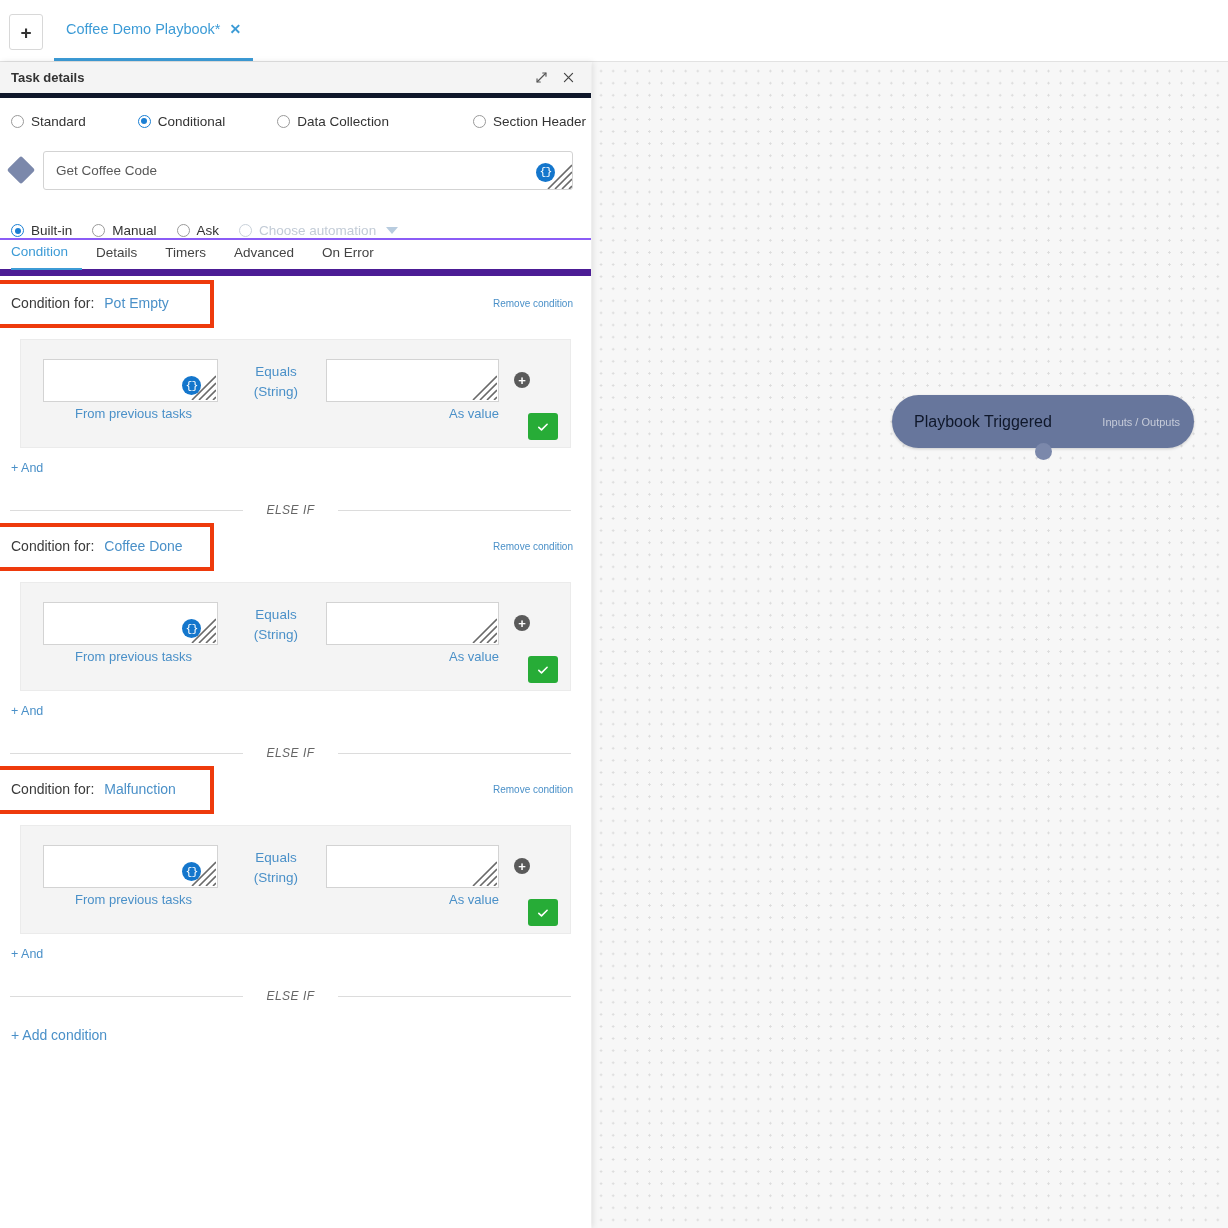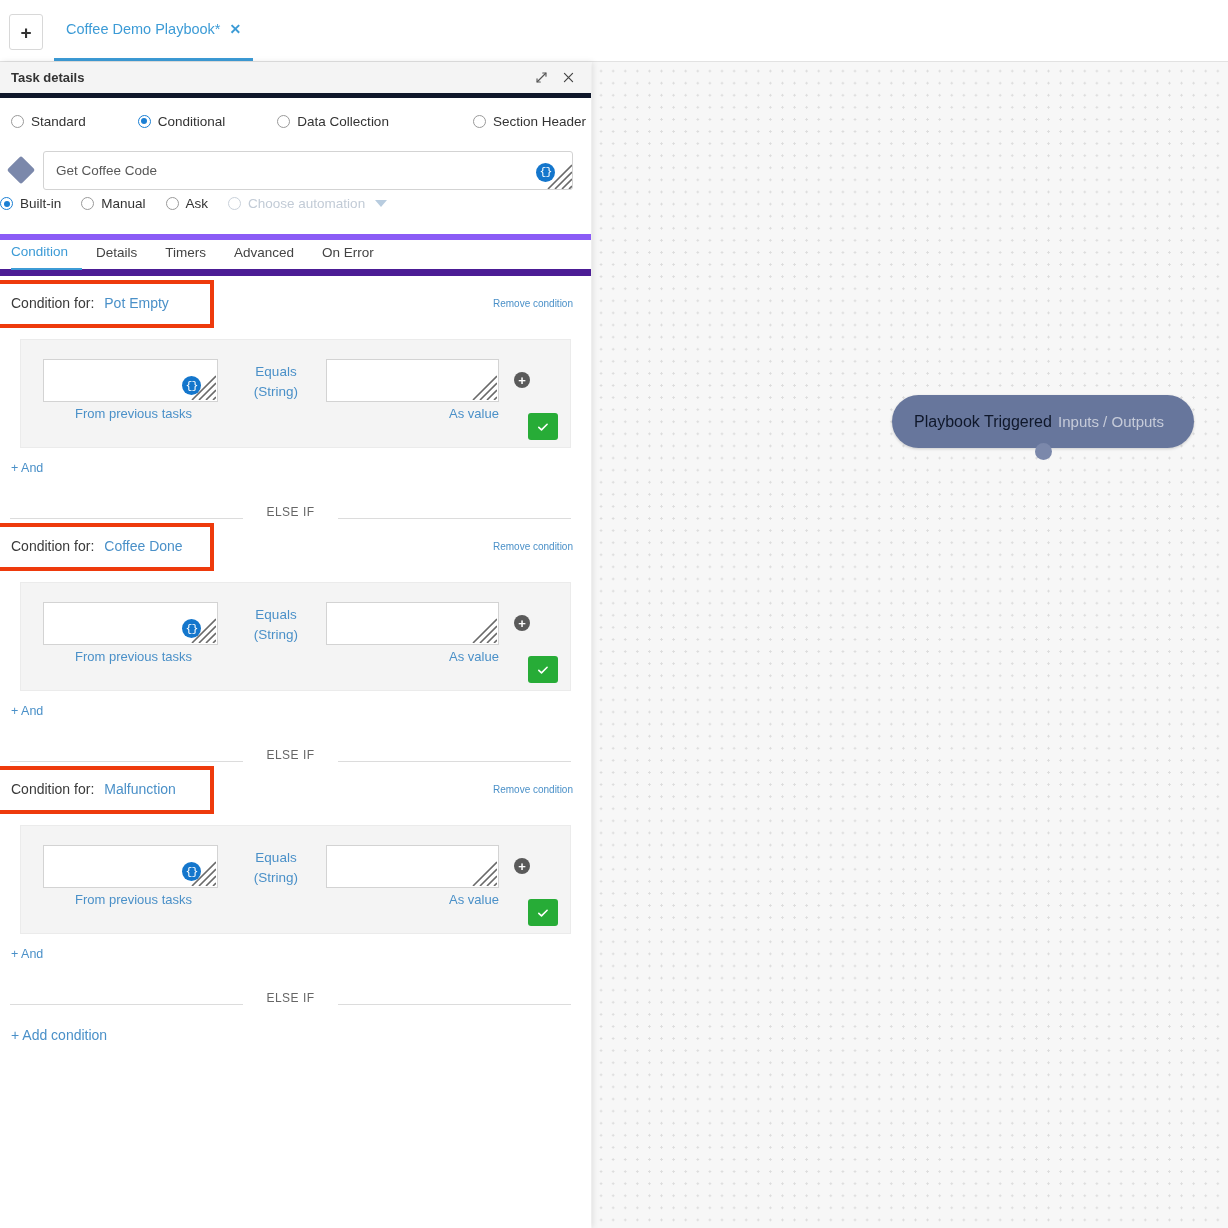--- a/index.html
+++ b/index.html
@@ -93,23 +93,23 @@
     box-shadow: 0 1px 3px rgba(0,0,0,0.18);
   }
   .node-title {
     color: #0f172a;
     font-size: 16px;
     margin-left: 22px;
     white-space: nowrap;
   }
   .node-io {
     color: #c6cbd9;
-    font-size: 15px;
+    font-size: 11px;
     margin-left: auto;
-    margin-right: 30px;
+    margin-right: 14px;
     white-space: nowrap;
   }
   .node-port {
     position: absolute;
     left: 443px; top: 381px;
     width: 17px; height: 17px;
     border-radius: 50%;
     background: #7b88ab;
   }
 
@@ -252,23 +252,24 @@
     justify-content: center;
     line-height: 1;
     letter-spacing: -1px;
   }
 
   
   .source-row {
     position: relative;
     height: 44px;
     display: flex;
-    align-items: flex-start;
-    box-sizing: border-box;
-    border-bottom: 6px solid #8b5cf6;
+    align-items: flex-end;
+    padding-left: 11px;
+    box-sizing: border-box;
+    border-bottom: 2px solid #8b5cf6;
   }
   .caret-down {
     width: 0; height: 0;
     border-left: 6px solid transparent;
     border-right: 6px solid transparent;
     border-top: 7px solid #b8ccdf;
     margin-left: 10px;
   }
 
   
@@ -405,22 +406,23 @@
     color: #4a90c8;
     cursor: pointer;
     display: inline-block;
   }
 
   .elseif-sep {
     position: relative;
     margin: 26px 20px 0 10px;
     height: 18px;
     display: flex;
-    align-items: flex-end;
+    align-items: center;
     gap: 23px;
+    font-style: italic;
   }
   .elseif-sep .line {
     flex: 1;
     height: 1px;
     background: #dcdcdc;
   }
   .elseif-sep .txt {
     font-size: 12px;
     color: #666;
     letter-spacing: 0.5px;

